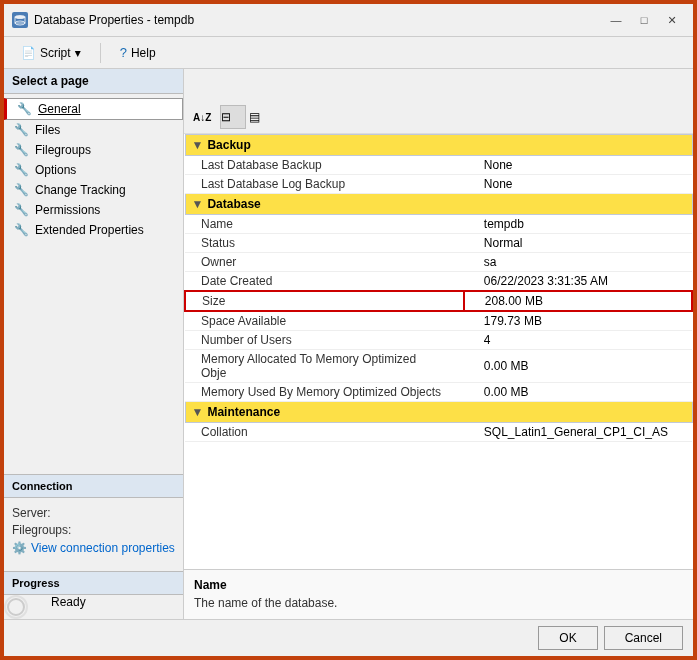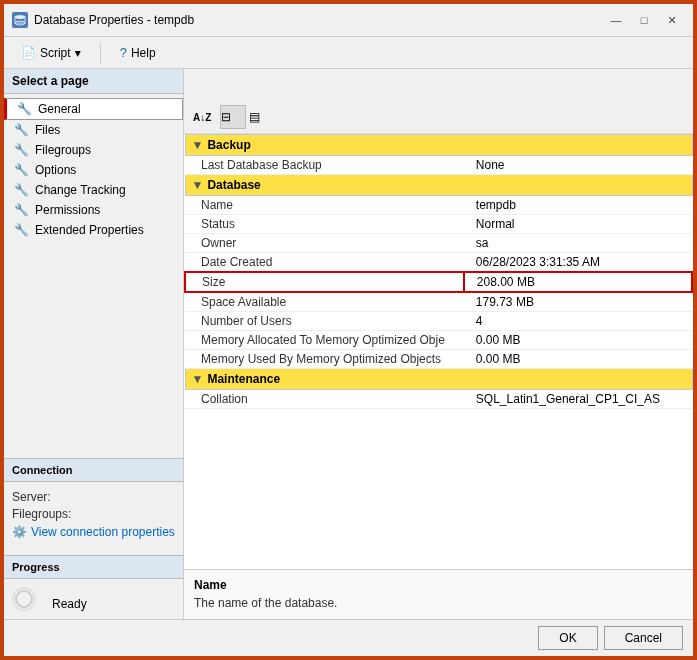--- a/index.html
+++ b/index.html
@@ -18,43 +18,43 @@
     .toolbar-btn { display: flex; align-items: center; gap: 4px; padding: 3px 8px; border: 1px solid transparent; cursor: pointer; background: transparent; font-size: 12px; }
     .toolbar-divider { width: 1px; height: 20px; background: #ccc; margin: 0 2px; }
 
     .main { display: flex; flex: 1; overflow: hidden; }
 
     .sidebar { width: 180px; background: #f0f0f0; border-right: 1px solid #ccc; padding: 0; display: flex; flex-direction: column; }
     .sidebar-header { background: #dce6f1; padding: 5px 8px; font-weight: bold; font-size: 12px; border-bottom: 1px solid #bbb; }
     .sidebar-items { flex: 1; padding: 4px 0; }
     .sidebar-item { display: flex; align-items: center; gap: 5px; padding: 3px 10px; cursor: pointer; font-size: 12px; color: #000; }
     .sidebar-item.active { background: #fff; border: 1px solid #999; border-left: 3px solid #cc0000; }
-    .sidebar-item.active .item-label { font-weight: normal; }
+    .sidebar-item.active .item-label { font-weight: normal; text-decoration: underline; }
     .sidebar-icon { font-size: 12px; color: #555; width: 16px; text-align: center; }
 
     .sidebar-section { margin-top: 8px; }
     .sidebar-section-header { background: #dce6f1; padding: 5px 8px; font-weight: bold; font-size: 11px; border-top: 1px solid #bbb; border-bottom: 1px solid #bbb; }
     .sidebar-section-content { padding: 8px; color: #333; font-size: 12px; }
     .sidebar-section-content div { margin-bottom: 3px; }
     .connection-link { color: #0066cc; cursor: pointer; text-decoration: none; display: flex; align-items: center; gap: 4px; margin-top: 4px; }
 
     .sidebar-progress-header { background: #dce6f1; padding: 5px 8px; font-weight: bold; font-size: 11px; border-top: 1px solid #bbb; border-bottom: 1px solid #bbb; }
-    .sidebar-progress-content { padding: 8px; display: flex; align-items: flex-end; gap: 16px; }
+    .sidebar-progress-content { padding: 0; display: flex; align-items: flex-start; gap: 23px; }
     .progress-spinner { width: 24px; height: 24px; border-radius: 50%; border: 2px solid #e0e0e0; display: flex; align-items: center; justify-content: center; }
 
     .content { flex: 1; background: white; display: flex; flex-direction: column; overflow: hidden; }
 
     .prop-toolbar { padding: 4px 8px; display: flex; gap: 2px; border-bottom: 1px solid #ddd; background: #f0f0f0; }
     .prop-btn { width: 26px; height: 24px; border: 1px solid transparent; background: transparent; cursor: pointer; display: flex; align-items: center; justify-content: flex-start; font-size: 11px; margin-top: 32px; }
 
     .prop-table { flex: 1; overflow-y: auto; }
     table { width: 100%; border-collapse: collapse; }
     .section-row td { background: #fde047; font-weight: bold; padding: 3px 6px; border: 1px solid #c0c8d8; }
     .section-row .expand-icon { color: #555; margin-right: 4px; }
-    .prop-row td { padding: 2px 12px; border-bottom: 1px solid #eee; vertical-align: middle; }
+    .prop-row td { padding: 2px 20px; border-bottom: 1px solid #eee; vertical-align: middle; }
     .prop-row .prop-name { color: #333; padding-left: 16px; }
     .prop-row .prop-value { color: #000; }
     .highlighted-row td { background: #fff; border: 2px solid #cc0000 !important; }
     .highlighted-row td.prop-name { background: #fff; }
 
     .description-panel { border-top: 1px solid #ccc; padding: 8px 10px; min-height: 50px; background: #f9f9f9; }
     .description-panel .desc-title { font-weight: bold; font-size: 12px; margin-bottom: 4px; }
     .description-panel .desc-text { font-size: 12px; color: #333; }
 
     .footer { padding: 6px 10px; display: flex; justify-content: flex-end; gap: 6px; border-top: 1px solid #ccc; background: #f0f0f0; }
@@ -178,38 +178,42 @@
             <col style="width:45%">
           </colgroup>
           <tbody id="prop-tbody">
           <tr class="section-row">
                 <td colspan="2"><span class="expand-icon">▼</span>Backup</td>
               </tr>
               <tr class="prop-row">
                 <td class="prop-name">Last Database Backup</td>
                 <td class="prop-value">None</td>
               </tr>
+              <tr class="prop-row">
+                <td class="prop-name">Last Database Log Backup</td>
+                <td class="prop-value">None</td>
+              </tr>
               <tr class="section-row">
                 <td colspan="2"><span class="expand-icon">▼</span>Database</td>
               </tr>
               <tr class="prop-row">
                 <td class="prop-name">Name</td>
                 <td class="prop-value">tempdb</td>
               </tr>
               <tr class="prop-row">
                 <td class="prop-name">Status</td>
                 <td class="prop-value">Normal</td>
               </tr>
               <tr class="prop-row">
                 <td class="prop-name">Owner</td>
                 <td class="prop-value">sa</td>
               </tr>
               <tr class="prop-row">
                 <td class="prop-name">Date Created</td>
-                <td class="prop-value">06/28/2023 3:31:35 AM</td>
+                <td class="prop-value">06/22/2023 3:31:35 AM</td>
               </tr>
               <tr class="prop-row highlighted-row">
                 <td class="prop-name">Size</td>
                 <td class="prop-value">208.00 MB</td>
               </tr>
               <tr class="prop-row">
                 <td class="prop-name">Space Available</td>
                 <td class="prop-value">179.73 MB</td>
               </tr>
               <tr class="prop-row">

